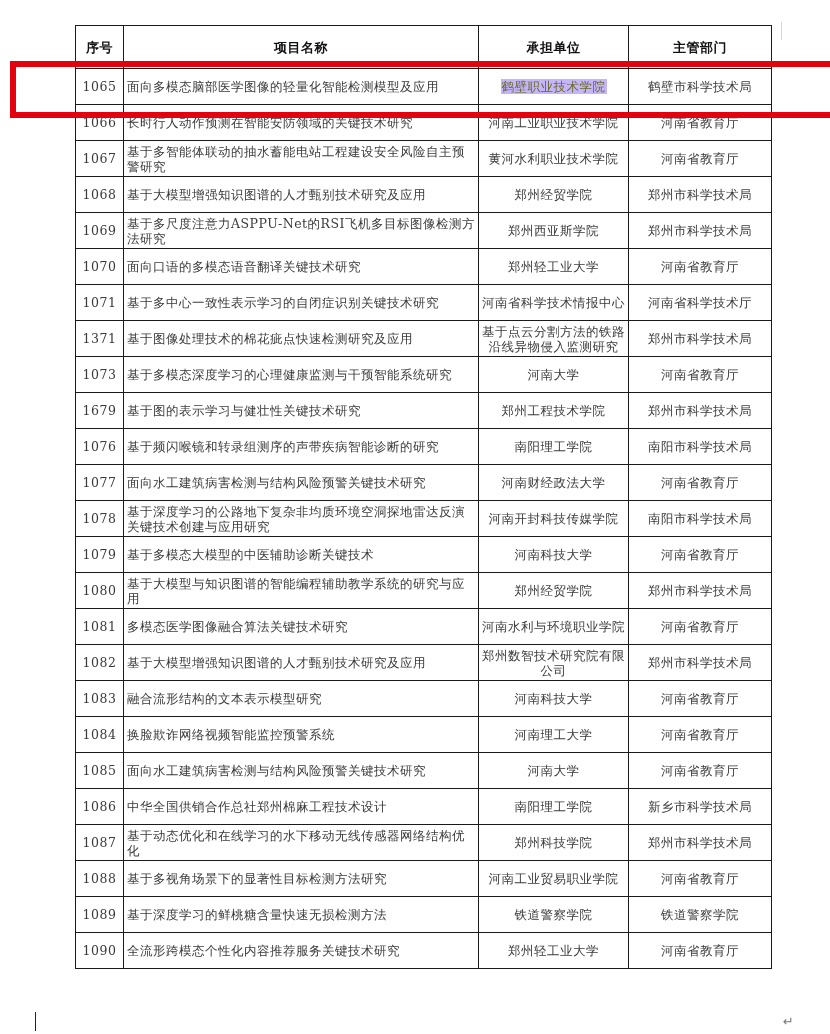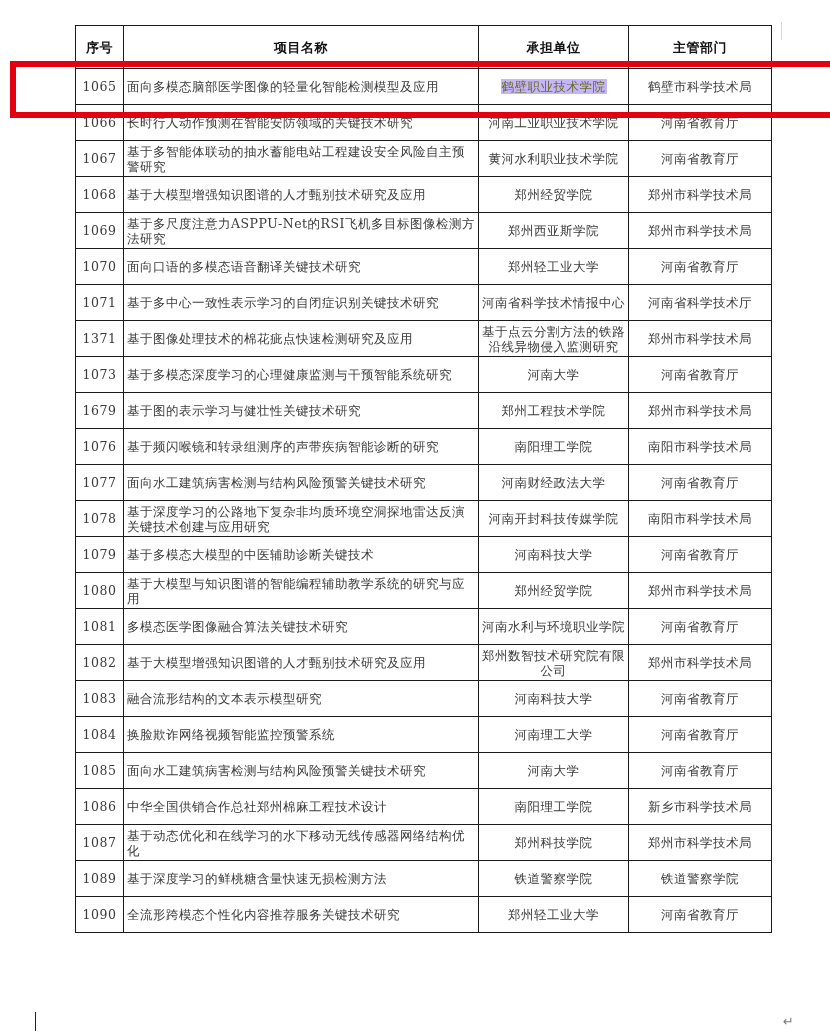--- a/index.html
+++ b/index.html
@@ -198,20 +198,26 @@
         <td class="org">南阳理工学院</td>
         <td class="dept">新乡市科学技术局</td>
       </tr>
       <tr class="row">
         <td class="seq">1087</td>
         <td class="name">基于动态优化和在线学习的水下移动无线传感器网络结构优化</td>
         <td class="org">郑州科技学院</td>
         <td class="dept">郑州市科学技术局</td>
       </tr>
       <tr class="row">
+        <td class="seq">1088</td>
+        <td class="name">基于多视角场景下的显著性目标检测方法研究</td>
+        <td class="org">河南工业贸易职业学院</td>
+        <td class="dept">河南省教育厅</td>
+      </tr>
+      <tr class="row">
         <td class="seq">1089</td>
         <td class="name">基于深度学习的鲜桃糖含量快速无损检测方法</td>
         <td class="org">铁道警察学院</td>
         <td class="dept">铁道警察学院</td>
       </tr>
       <tr class="row">
         <td class="seq">1090</td>
         <td class="name">全流形跨模态个性化内容推荐服务关键技术研究</td>
         <td class="org">郑州轻工业大学</td>
         <td class="dept">河南省教育厅</td>

